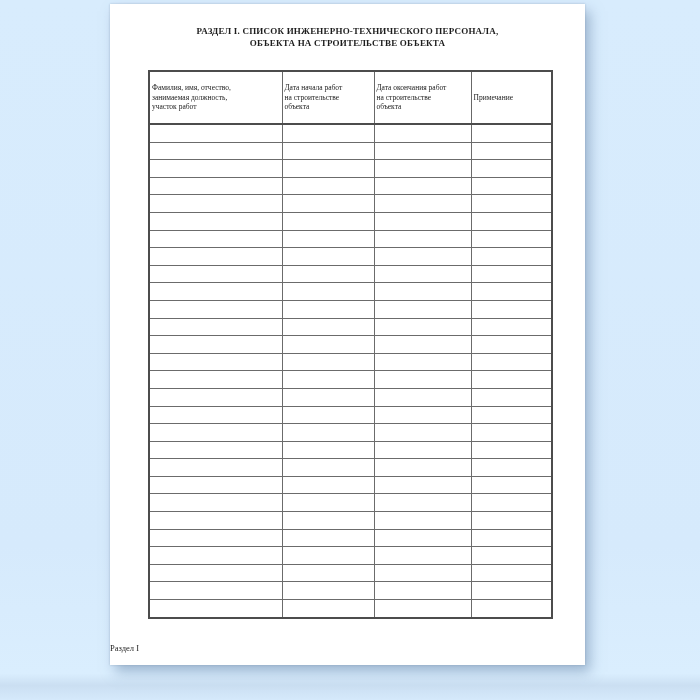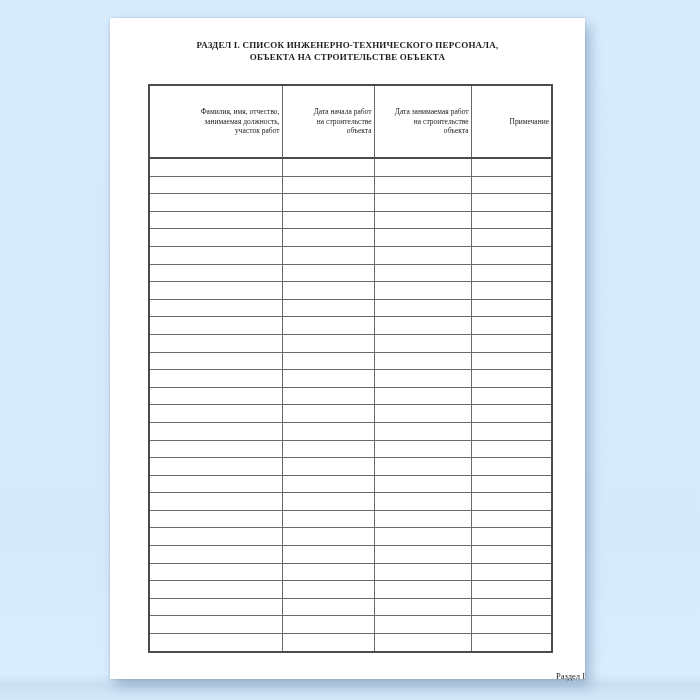--- a/index.html
+++ b/index.html
@@ -17,21 +17,21 @@
     background: linear-gradient(to bottom,
       #d8ecfd 0%,
       #d6eafc 78%,
       #daeefe 96.2%,
       #cbdff2 97.9%,
       #d5e9fb 100%);
   }
   .page {
     position: absolute;
     left: 110px;
-    top: 18px;
+    top: 4px;
     width: 475px;
     height: 661px;
     background: #ffffff;
     box-shadow: 0 0 2px rgba(90,110,135,0.35),
                 5px 7px 12px rgba(100,130,165,0.50);
   }
   .doc-title {
     margin-top: 22px;
     text-align: center;
     font-weight: bold;
@@ -48,37 +48,37 @@
     border: 2px solid #4c4c4c;
   }
   col.c1 { width: 133px; }
   col.c2 { width: 92px; }
   col.c3 { width: 97px; }
   col.c4 { width: 81px; }
   table.personnel th {
     border: 1px solid #686868;
     border-bottom: 2px solid #4c4c4c;
     height: 41px;
-    padding: 15px 2px;
+    padding: 5px 2px;
     font-weight: normal;
     font-size: 7.5px;
     line-height: 9.5px;
-    text-align: right;
+    text-align: left;
     vertical-align: middle;
     color: #222222;
     white-space: pre-line;
   }
   table.personnel td {
     border: 1px solid #6b6b6b;
     height: 16.6px;
     padding: 0;
   }
   .page-footer {
-    margin-top: 18px;
-    text-align: right;
+    margin-top: 24px;
+    text-align: left;
     font-size: 8.5px;
     line-height: 11px;
     color: #1d1d1d;
   }
 </style>
 </head>
 <body>
 
 <div class="stage">
   <div class="page">
@@ -96,21 +96,21 @@
           <col class="c4">
       </colgroup>
       <thead>
         <tr>
           <th>Фамилия, имя, отчество,
 занимаемая должность,
 участок работ</th>
           <th>Дата начала работ
 на строительстве
 объекта</th>
-          <th>Дата занимаемая работ
+          <th>Дата окончания работ
 на строительстве
 объекта</th>
           <th>Примечание</th>
         </tr>
       </thead>
       <tbody id="table-body">
           <tr>
             <td></td>
             <td></td>
             <td></td>

